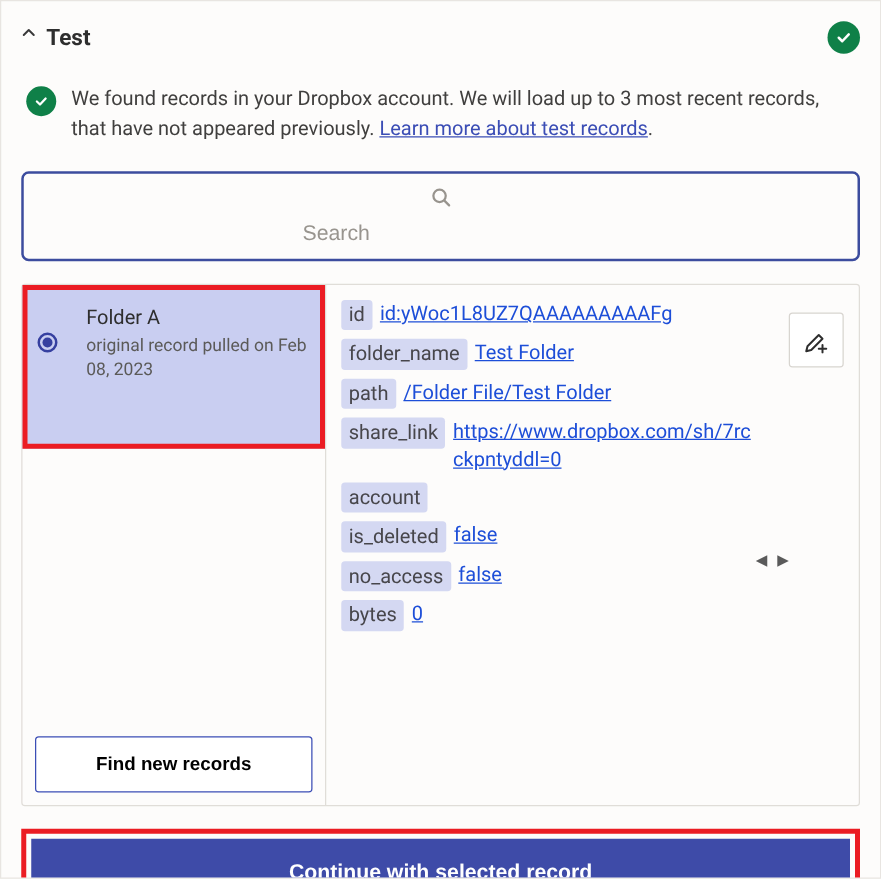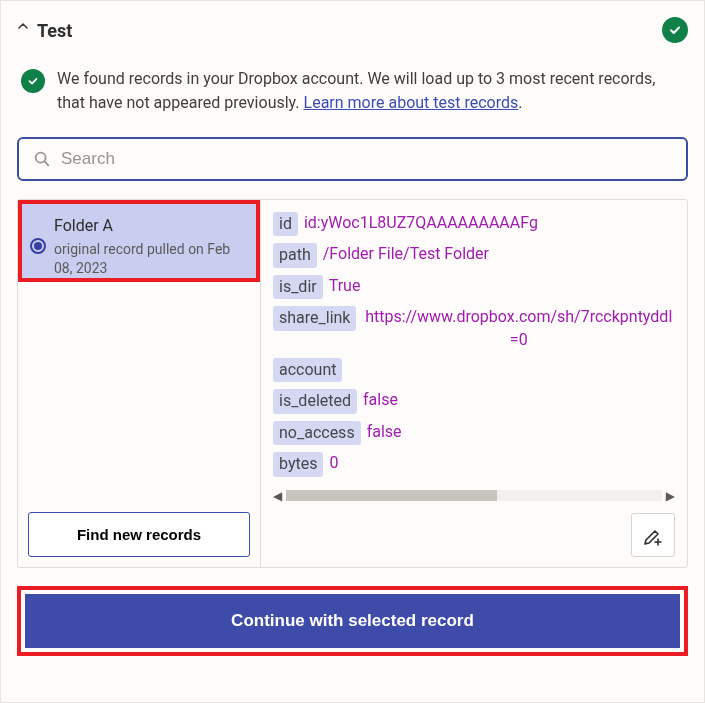--- a/index.html
+++ b/index.html
@@ -71,20 +71,21 @@
       text-decoration: underline;
     }
     .search-box {
       display: flex;
       align-items: center;
       gap: 10px;
       border: 2px solid #3c4c9e;
       border-radius: 6px;
       padding: 10px 14px;
       margin-bottom: 18px;
+      flex-direction: column;
     }
     .search-icon {
       width: 18px;
       height: 18px;
       color: #98948e;
     }
     .search-input {
       border: none;
       outline: none;
       font-size: 17px;
@@ -104,22 +105,22 @@
       border-right: 1px solid #e0ddd8;
       display: flex;
       flex-direction: column;
     }
     .record-item {
       background: #c9cef1;
       border: 4px solid #eb1c23;
       padding: 12px 10px 12px 8px;
       display: flex;
       align-items: flex-start;
-      gap: 8px;
-      height: 82px;
+      gap: 23px;
+      height: 131px;
     }
     .radio {
       width: 16px;
       height: 16px;
       border: 2px solid #3640a0;
       border-radius: 50%;
       display: flex;
       align-items: center;
       justify-content: center;
       margin-top: 22px;
@@ -159,23 +160,22 @@
       font-weight: 700;
       font-size: 15px;
       padding: 13px 0;
       border-radius: 3px;
       cursor: pointer;
     }
     .right-col {
       flex: 1;
       padding: 12px 12px 0 12px;
       display: flex;
-      flex-direction: column;
+      flex-direction: row;
       min-width: 0;
-      text-align: center;
     }
     .kv-list {
       display: flex;
       flex-direction: column;
       gap: 7px;
     }
     .kv-row {
       display: flex;
       align-items: flex-start;
       gap: 6px;
@@ -184,22 +184,23 @@
     }
     .kv-key {
       background: #d4d8f2;
       color: #47464b;
       padding: 1px 6px;
       border-radius: 3px;
       white-space: nowrap;
       flex-shrink: 0;
     }
     .kv-val {
-      color: #a21caf;
+      color: #1d4ed8;
       word-break: break-word;
+      text-decoration: underline;
     }
     .scroll-row {
       display: flex;
       align-items: center;
       margin-top: 12px;
       gap: 4px;
     }
     .sc-arrow { font-size: 12px; color: #5a5a5a; }
     .scroll-track {
       flex: 1;
@@ -300,26 +301,26 @@
       </div>
     </div>
 
     <div class="right-col">
       <div class="kv-list">
         <div class="kv-row">
           <span class="kv-key">id</span>
           <span class="kv-val">id:yWoc1L8UZ7QAAAAAAAAAFg</span>
         </div>
         <div class="kv-row">
+          <span class="kv-key">folder_name</span>
+          <span class="kv-val">Test Folder</span>
+        </div>
+        <div class="kv-row">
           <span class="kv-key">path</span>
           <span class="kv-val">/Folder File/Test Folder</span>
-        </div>
-        <div class="kv-row">
-          <span class="kv-key">is_dir</span>
-          <span class="kv-val">True</span>
         </div>
         <div class="kv-row">
           <span class="kv-key">share_link</span>
           <span class="kv-val">https://www.dropbox.com/sh/7rcckpntyddl=0</span>
         </div>
         <div class="kv-row">
           <span class="kv-key">account</span>
           <span class="kv-val"></span>
         </div>
         <div class="kv-row">

